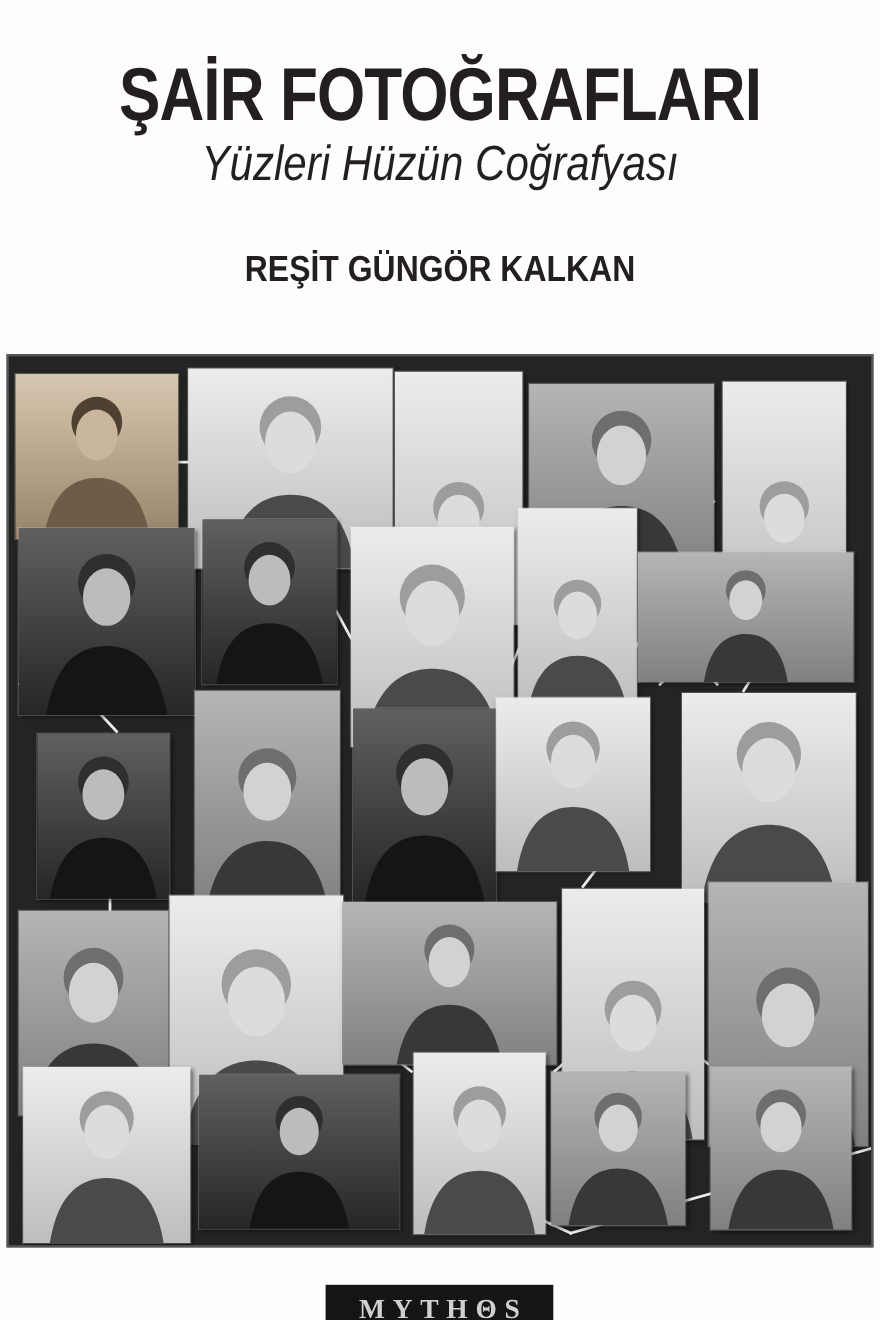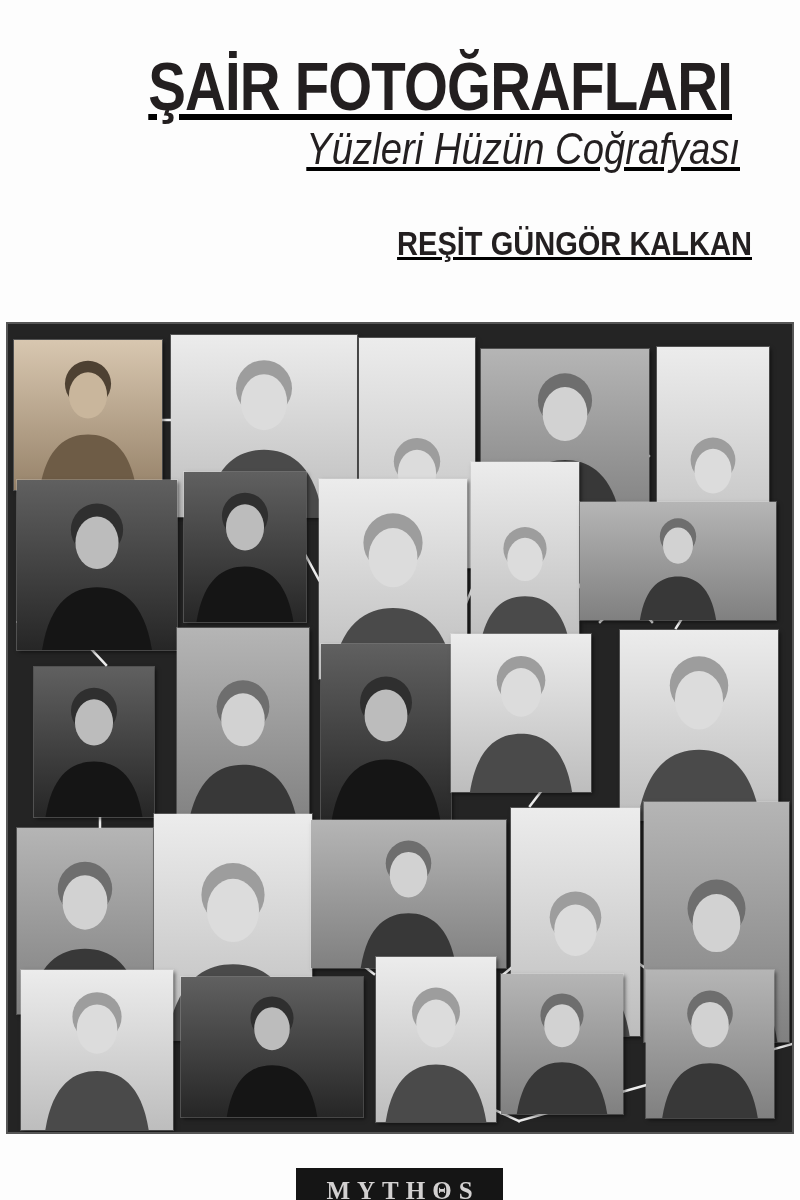--- a/index.html
+++ b/index.html
@@ -5,21 +5,21 @@
   html, body { margin: 0; padding: 0; }
   body {
     width: 800px; height: 1200px; overflow: hidden;
     background: var(--page-bg, #fdfdfd);
     font-family: "Liberation Sans", sans-serif;
     position: relative;
   }
   .cover { position: absolute; inset: 0; }
 
   
-  .title-block { position: absolute; top: 0; left: 0; width: 800px; text-align: right; text-decoration: underline; }
+  .title-block { position: absolute; top: 0; left: 0; width: 800px; text-align: center; }
   .title-block h1 {
     margin: 0; padding-top: 52px;
     font-size: 68px; font-weight: 700; line-height: 1.02;
     letter-spacing: -1px; color: var(--title-text, #231f20);
     transform: scaleX(0.83); transform-origin: 50% 50%;
     white-space: nowrap;
   }
   .subtitle {
     margin-top: 2px;
     font-size: 45px; font-style: italic; font-weight: 400;

